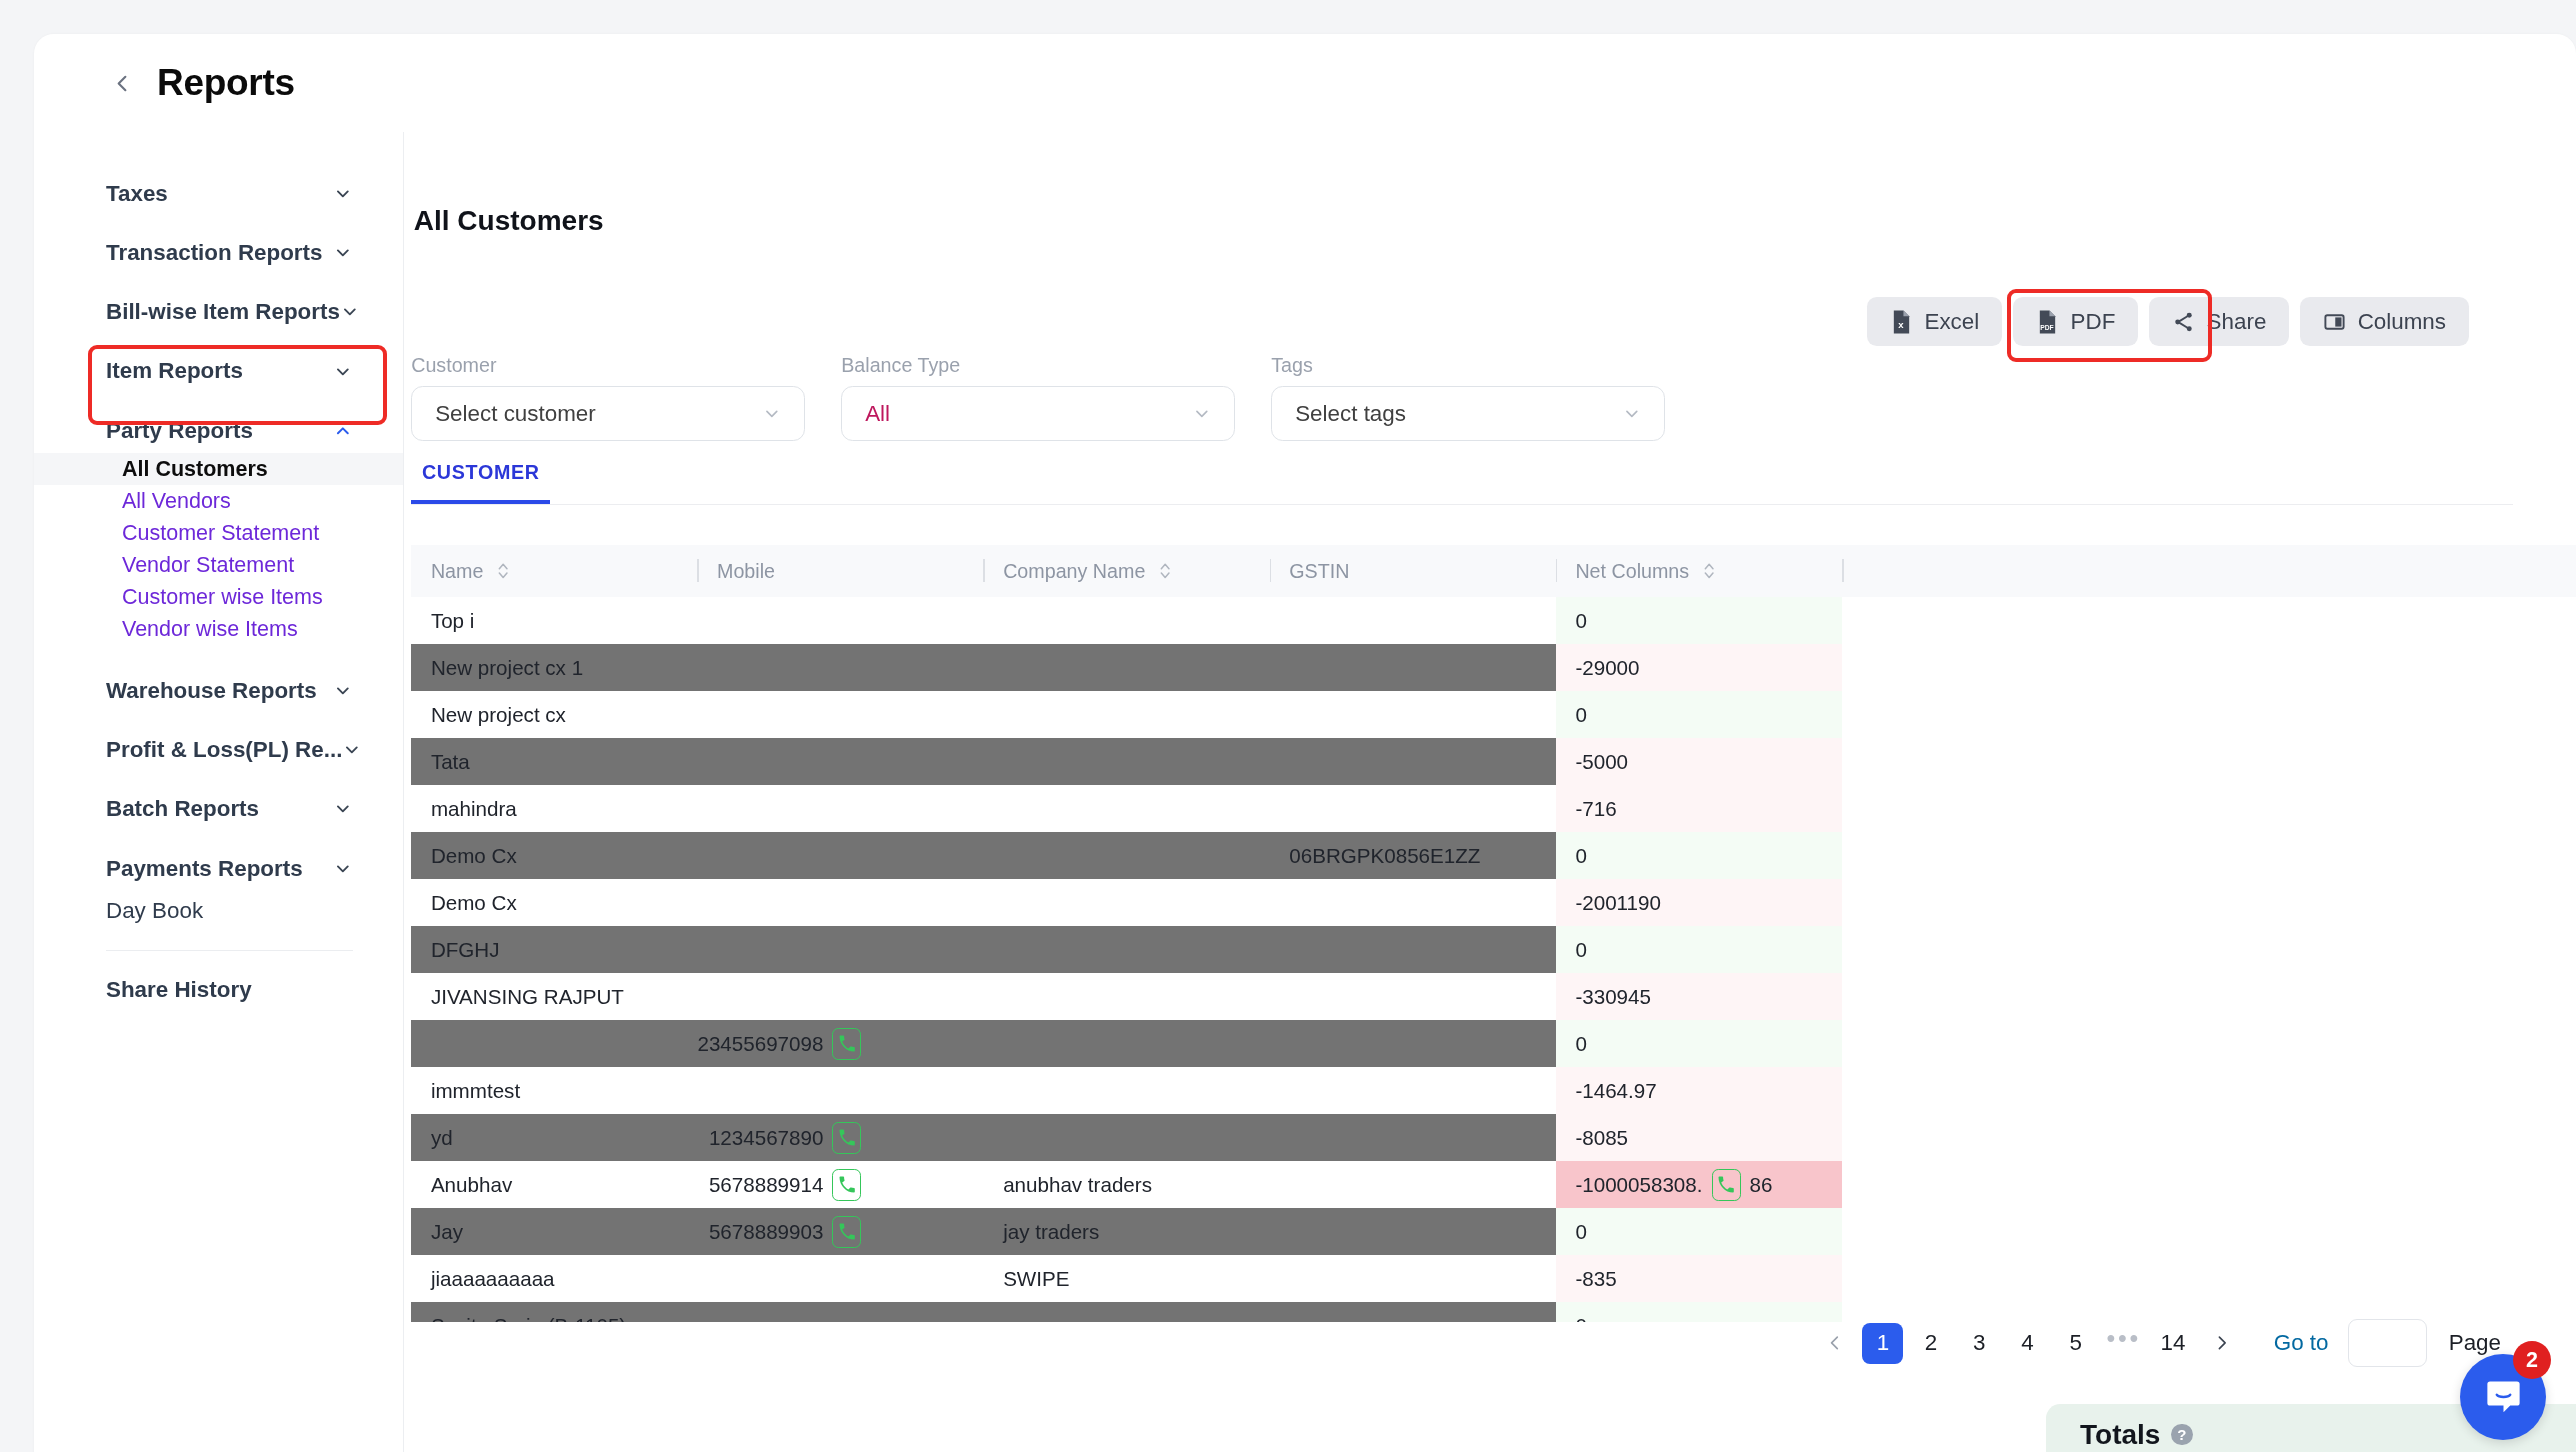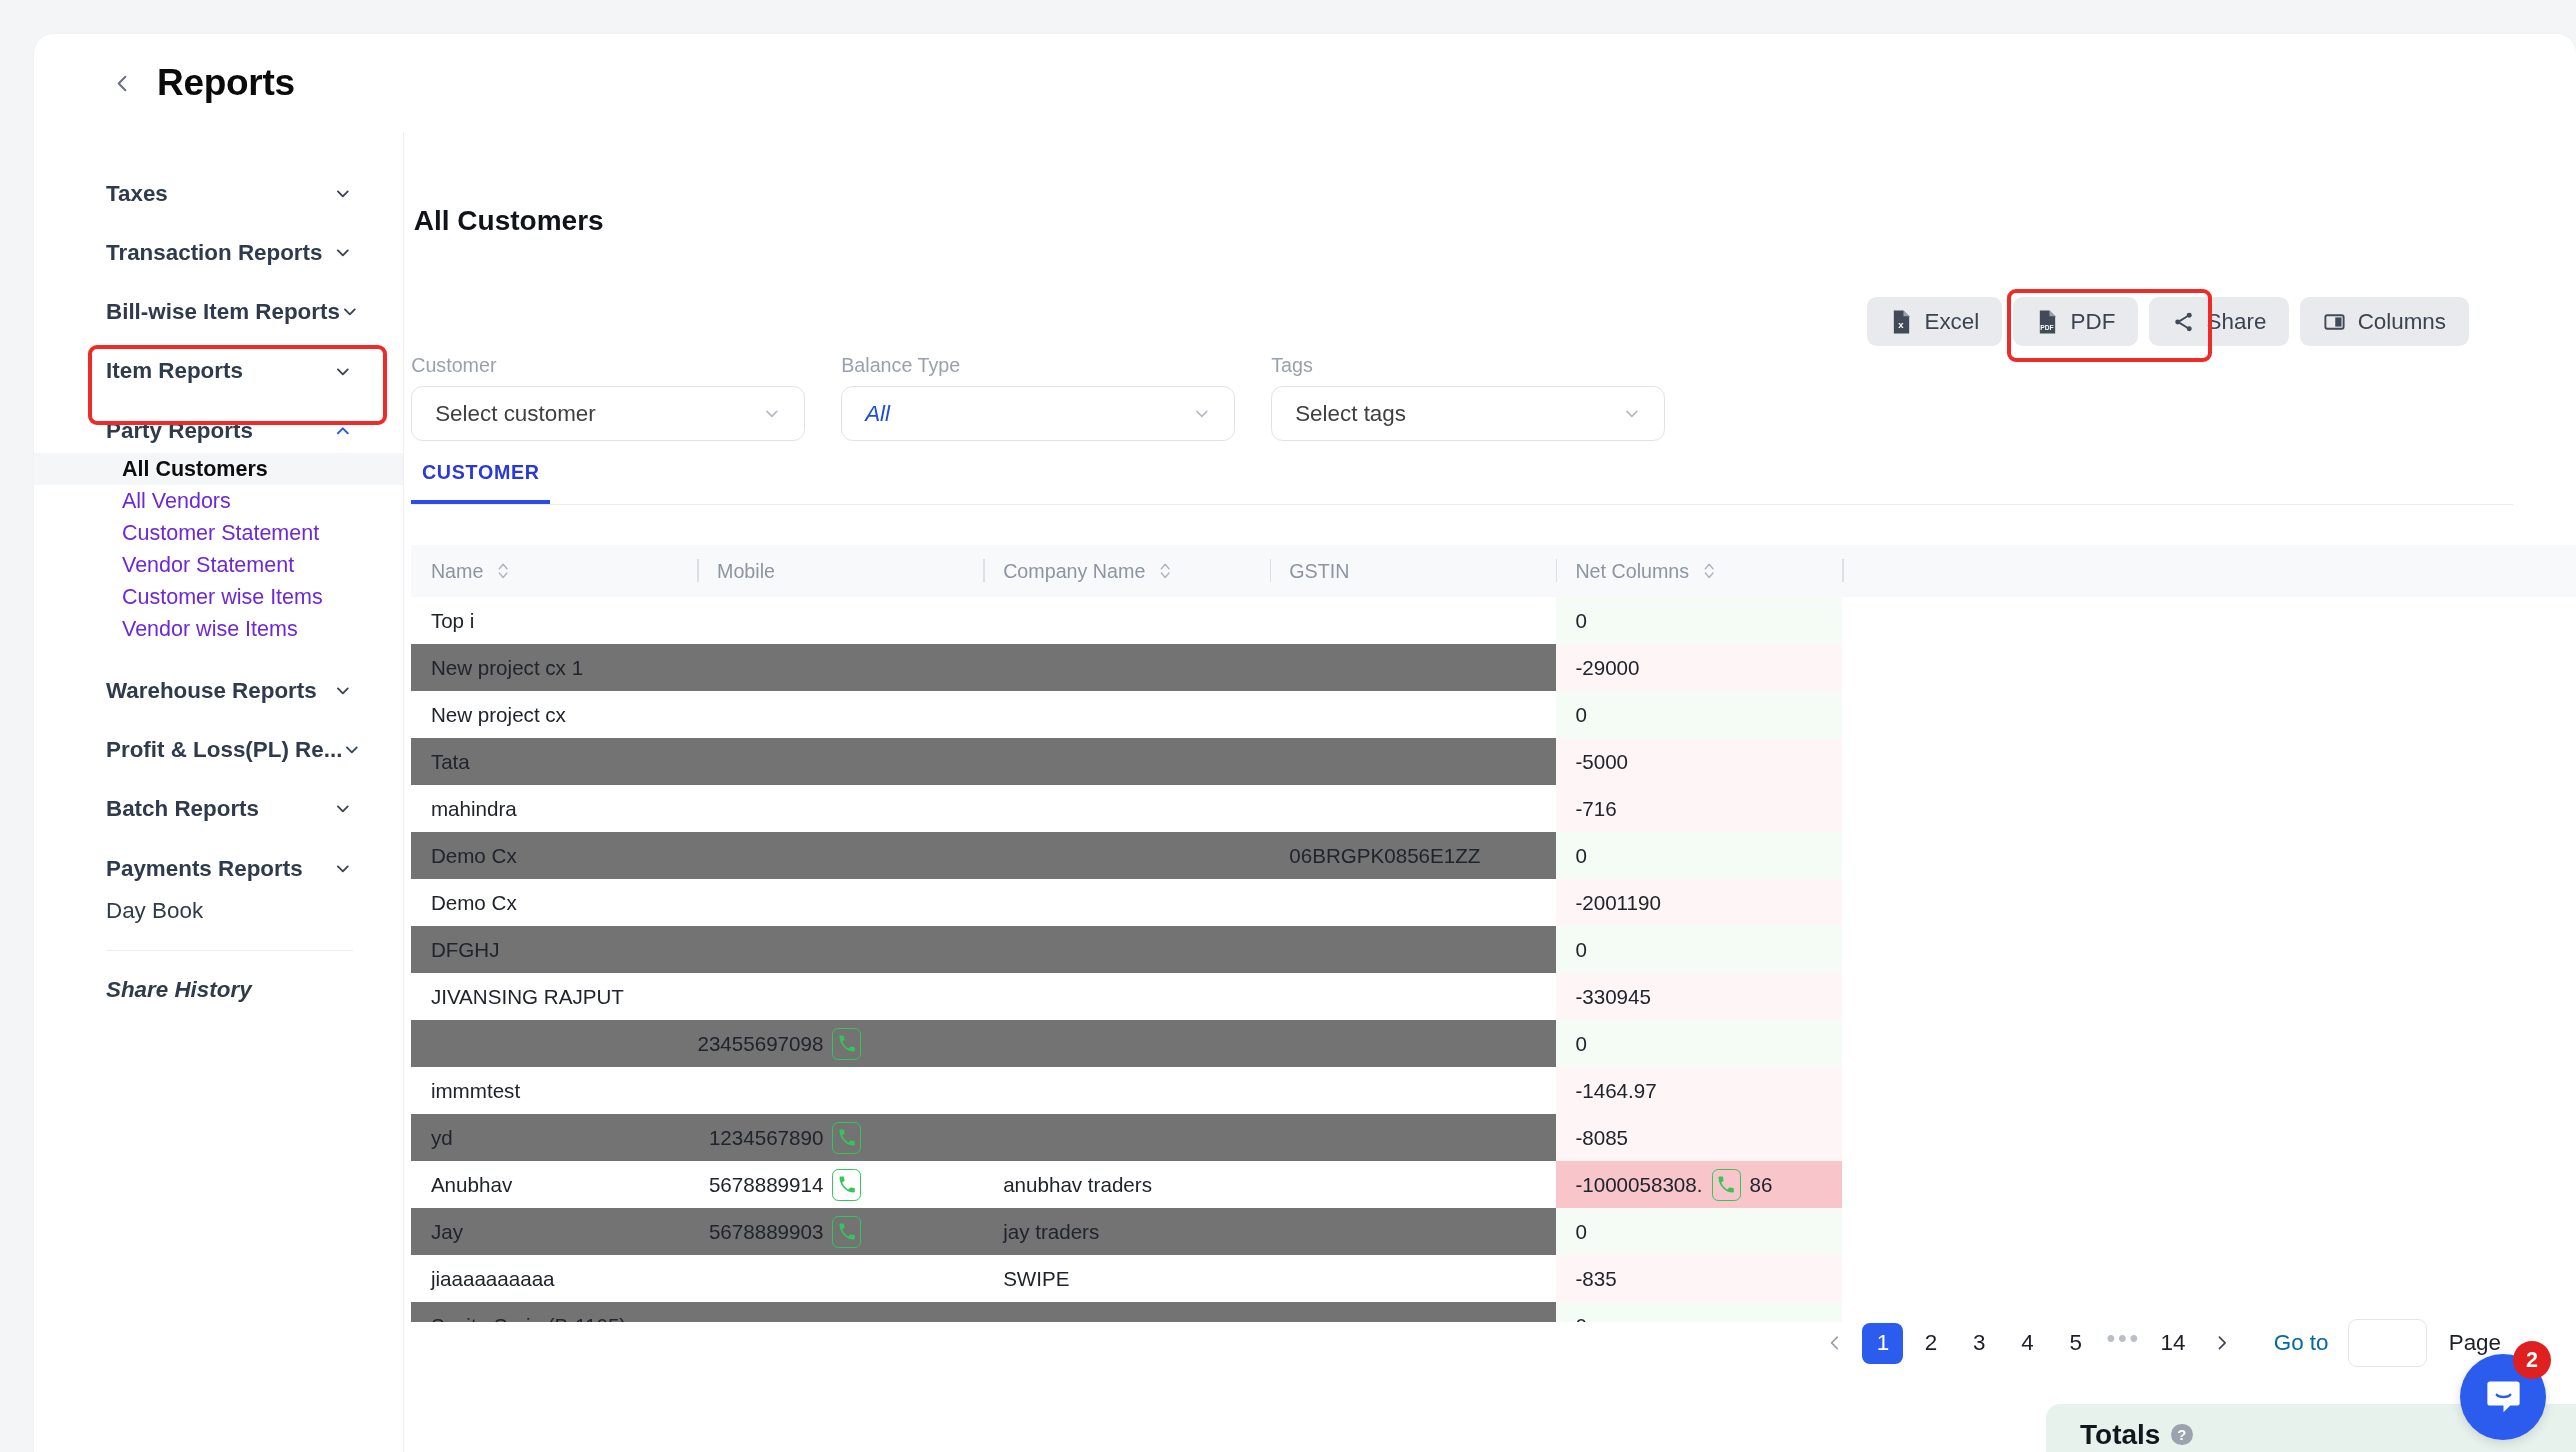--- a/index.html
+++ b/index.html
@@ -107,21 +107,21 @@
   .nav-flat {
     padding: 0 27px 0 72px;
     height: 39px;
     display: flex;
     align-items: center;
     font-size: 22.4px;
     color: #2f3b4c;
     cursor: pointer;
     box-sizing: border-box;
   }
-  .nav-flat.bold { font-weight: 700; font-style: italic; }
+  .nav-flat.bold { font-weight: 700; }
 
   
   .annot-party {
     position: absolute;
     left: 54px;
     top: 311px;
     width: 291px;
     height: 72px;
     border: 4.5px solid #ee2b26;
     border-radius: 9px;
@@ -206,21 +206,21 @@
     border-radius: 11.6px;
     display: flex;
     align-items: center;
     justify-content: space-between;
     padding: 0 23px;
     box-sizing: border-box;
     cursor: pointer;
     background: #fff;
   }
   .filter-val { font-size: 22.4px; color: #404040; }
-  .filter-val.filled { color: #1d4ed8; font-style: italic; }
+  .filter-val.filled { color: #be185d; }
   .caret { width: 19.7px; height: 19.7px; flex:0 0 19.7px; }
 
   
   .tabs {
     position: absolute;
     left: 7.2px;
     top: 329px;
     width: 2102px;
     border-bottom: 0.9px solid #ecedf0;
     display: flex;

